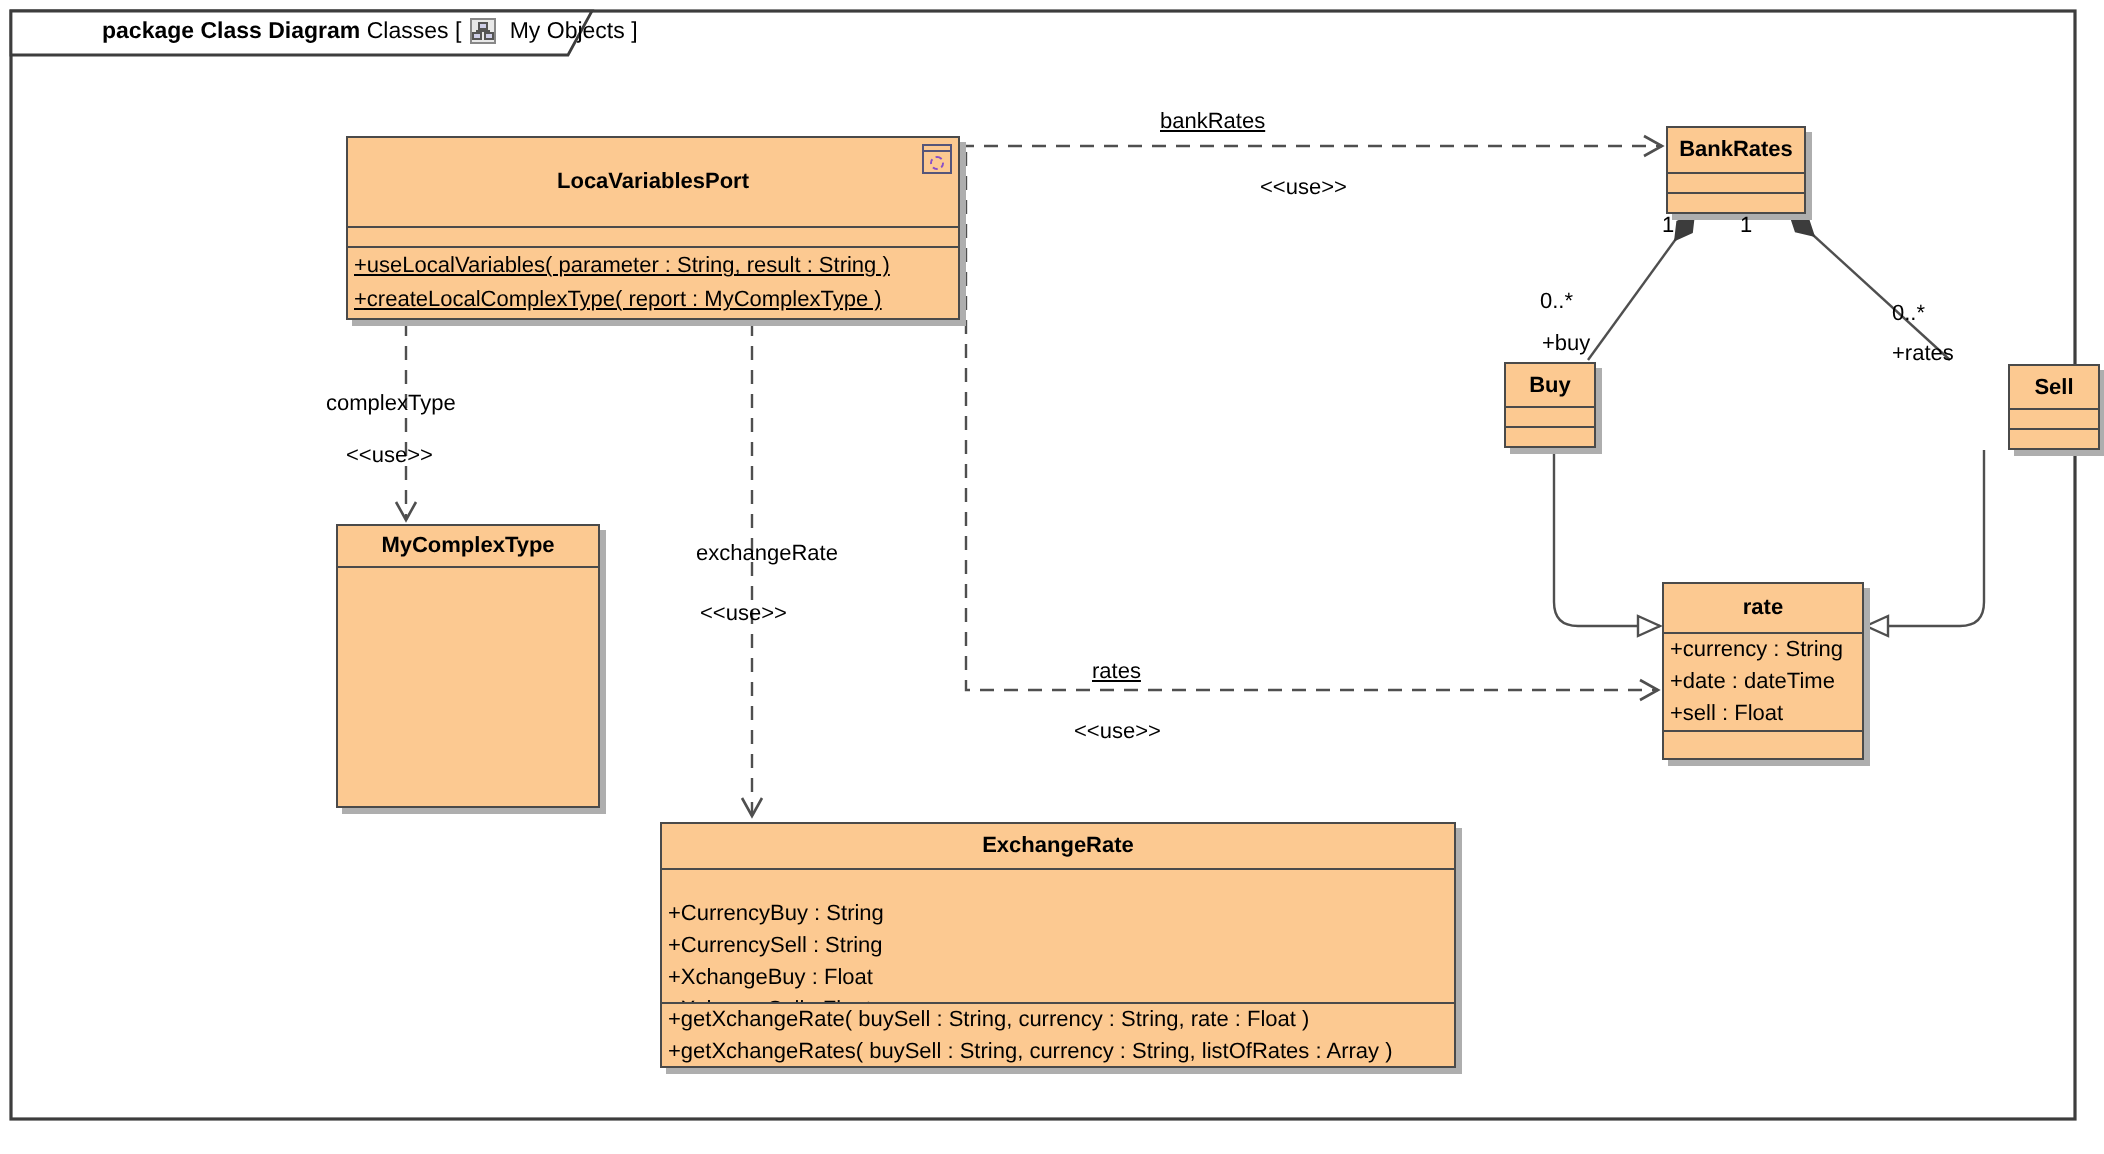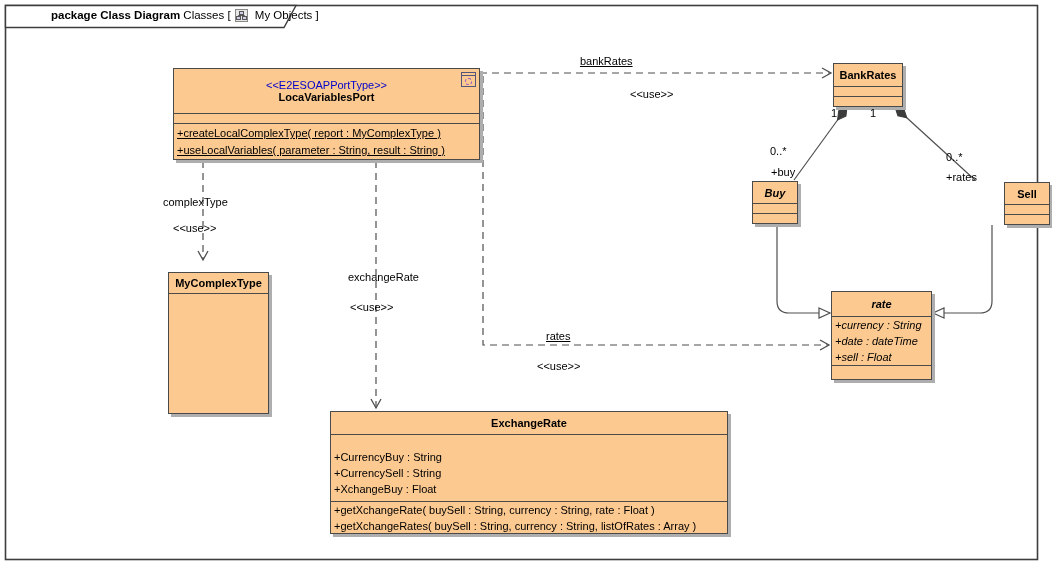--- a/index.html
+++ b/index.html
@@ -65,35 +65,34 @@
           <rect x="1.5" y="7.5" width="4" height="3" fill="#cfcfe8" stroke="#555"></rect>
           <rect x="7.5" y="7.5" width="4" height="3" fill="#cfcfe8" stroke="#555"></rect>
           <path d="M6.5,5.5 L6.5,6.5 M3.5,7.5 L3.5,6.5 L9.5,6.5 L9.5,7.5" fill="none" stroke="#555"></path>
         </svg></span>
     <span>My Objects</span>
     <span>]</span>
   </div>
 
   <div class="uml-class" style="left:173px;top:68px;width:307px;height:92px;">
     <div class="compartment cls-title" style="height:44px;position:relative;">
-      <div class="stereo">&lt;&lt;E2ESOAPPortType&gt;&gt;</div>
       <div>LocaVariablesPort</div>
       <div class="porticon">
           <span class="bar"></span>
           <span class="swirl"></span>
         </div>
     </div>
     <div class="compartment" style="height:10px;"></div>
     <div class="compartment" style="height:38px;padding-top:1px;">
+      <div class="row row-u" style="line-height:17px;">+useLocalVariables( parameter : String, result : String )</div>
       <div class="row row-u" style="line-height:17px;">+createLocalComplexType( report : MyComplexType )</div>
-      <div class="row row-u" style="line-height:17px;">+useLocalVariables( parameter : String, result : String )</div>
     </div>
   </div>
 
-  <div class="uml-class" style="left:168px;top:272px;width:101px;height:142px;">
+  <div class="uml-class" style="left:168px;top:262px;width:132px;height:142px;">
     <div class="compartment cls-title" style="height:20px;">
       <div>MyComplexType</div>
     </div>
     <div class="compartment" style="height:8px;"></div>
   </div>
 
   <div class="uml-class" style="left:330px;top:411px;width:398px;height:123px;">
     <div class="compartment cls-title" style="height:22px;">
       <div>ExchangeRate</div>
     </div>
@@ -111,36 +110,36 @@
 
   <div class="uml-class" style="left:833px;top:63px;width:70px;height:44px;">
     <div class="compartment cls-title" style="height:22px;">
       <div>BankRates</div>
     </div>
     <div class="compartment" style="height:10px;"></div>
     <div class="compartment" style="height:10px;"></div>
   </div>
 
   <div class="uml-class" style="left:752px;top:181px;width:46px;height:43px;">
-    <div class="compartment cls-title" style="height:21px;font-style:italic;">
+    <div class="compartment cls-title" style="height:21px;">
       <div>Buy</div>
     </div>
     <div class="compartment" style="height:10px;"></div>
     <div class="compartment" style="height:10px;"></div>
   </div>
 
   <div class="uml-class" style="left:1004px;top:182px;width:46px;height:43px;">
     <div class="compartment cls-title" style="height:21px;">
       <div>Sell</div>
     </div>
     <div class="compartment" style="height:10px;"></div>
     <div class="compartment" style="height:10px;"></div>
   </div>
 
-  <div class="uml-class" style="left:831px;top:291px;width:101px;height:89px;font-style:italic;">
+  <div class="uml-class" style="left:831px;top:291px;width:101px;height:89px;">
     <div class="compartment cls-title" style="height:24px;">
       <div>rate</div>
     </div>
     <div class="compartment" style="height:49px;">
       <div class="row">+currency : String</div>
       <div class="row">+date : dateTime</div>
       <div class="row">+sell : Float</div>
     </div>
     <div class="compartment" style="height:14px;"></div>
   </div>

